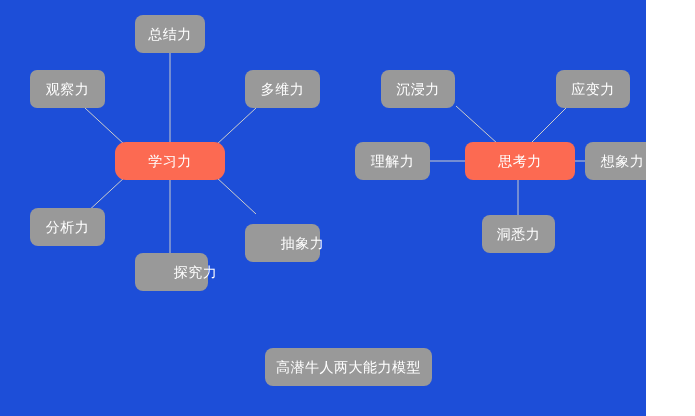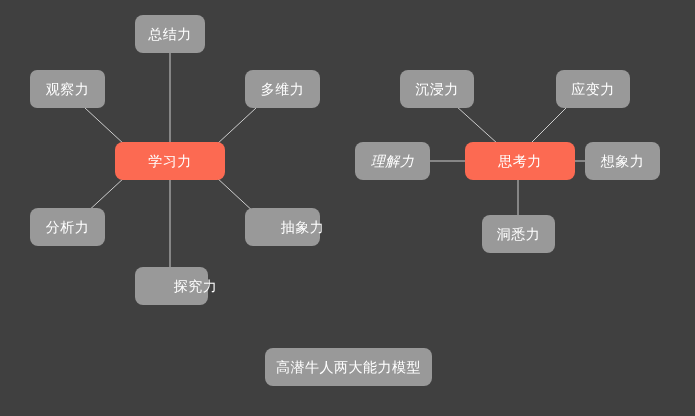--- a/index.html
+++ b/index.html
@@ -5,23 +5,23 @@
   html, body {
     margin: 0;
     padding: 0;
     background: #ffffff;
   }
   body {
     font-family: "Liberation Sans", "DejaVu Sans", sans-serif;
   }
   #canvas {
     position: relative;
-    width: 695px;
+    width: 646px;
     height: 416px;
-    background: #404040;
+    background: #1d4ed8;
     overflow: hidden;
   }
   #edges {
     position: absolute;
     left: 0;
     top: 0;
     width: 695px;
     height: 416px;
     pointer-events: none;
   }
@@ -65,24 +65,24 @@
       <line x1="530" y1="144" x2="570" y2="104" stroke="#cccccc" stroke-width="1"></line>
       <line x1="465" y1="161" x2="430" y2="161" stroke="#cccccc" stroke-width="1"></line>
       <line x1="575" y1="161" x2="610" y2="161" stroke="#cccccc" stroke-width="1"></line>
       <line x1="518" y1="180" x2="518" y2="215" stroke="#cccccc" stroke-width="1"></line>
     </svg>
   <div id="nodes">
       <div class="node leaf" style="left: 135px; top: 15px; width: 70px; height: 38px;">总结力</div>
       <div class="node leaf" style="left: 30px; top: 70px; width: 75px; height: 38px; border-radius: 7px;">观察力</div>
       <div class="node leaf" style="left: 245px; top: 70px; width: 75px; height: 38px;">多维力</div>
       <div class="node leaf" style="left: 30px; top: 208px; width: 75px; height: 38px;">分析力</div>
-      <div class="node leaf" style="left: 245px; top: 208px; width: 75px; height: 38px; padding-left: 40px;">抽象力</div>
-      <div class="node leaf" style="left: 135px; top: 267px; width: 73px; height: 38px; padding-left: 48px;">探究力</div>
-      <div class="node hub" style="left: 115px; top: 142px; width: 110px; height: 38px;">学习力</div>
-      <div class="node leaf" style="left: 400px; top: 70px; width: 74px; height: 38px;">沉浸力</div>
+      <div class="node leaf" style="left: 245px; top: 224px; width: 75px; height: 38px; padding-left: 40px;">抽象力</div>
+      <div class="node leaf" style="left: 135px; top: 253px; width: 73px; height: 38px; padding-left: 48px;">探究力</div>
+      <div class="node hub" style="left: 115px; top: 142px; width: 110px; height: 38px; border-radius: 11px;">学习力</div>
+      <div class="node leaf" style="left: 381px; top: 70px; width: 74px; height: 38px;">沉浸力</div>
       <div class="node leaf" style="left: 556px; top: 70px; width: 74px; height: 38px;">应变力</div>
-      <div class="node leaf" style="left: 355px; top: 142px; width: 75px; height: 38px; font-style: italic;">理解力</div>
+      <div class="node leaf" style="left: 355px; top: 142px; width: 75px; height: 38px;">理解力</div>
       <div class="node leaf" style="left: 585px; top: 142px; width: 75px; height: 38px;">想象力</div>
       <div class="node leaf" style="left: 482px; top: 215px; width: 73px; height: 38px; text-align: center;">洞悉力</div>
       <div class="node hub" style="left: 465px; top: 142px; width: 110px; height: 38px; text-align: right;">思考力</div>
       <div class="node caption" style="left: 265px; top: 348px; width: 167px; height: 38px;">高潜牛人两大能力模型</div>
     </div>
 </div>
 
 </body></html>

